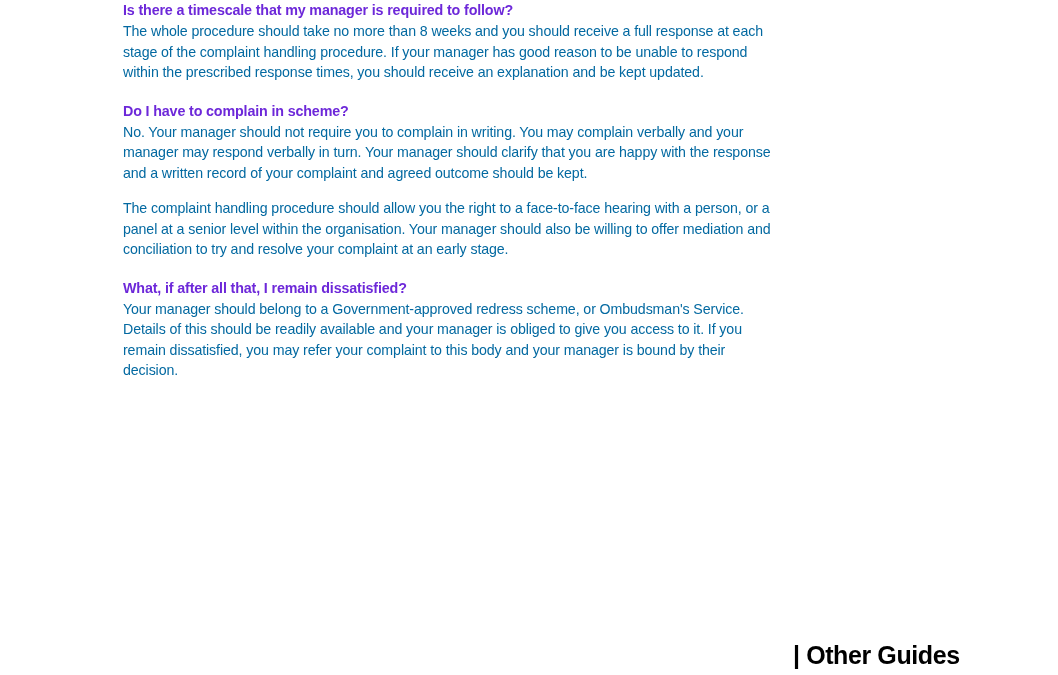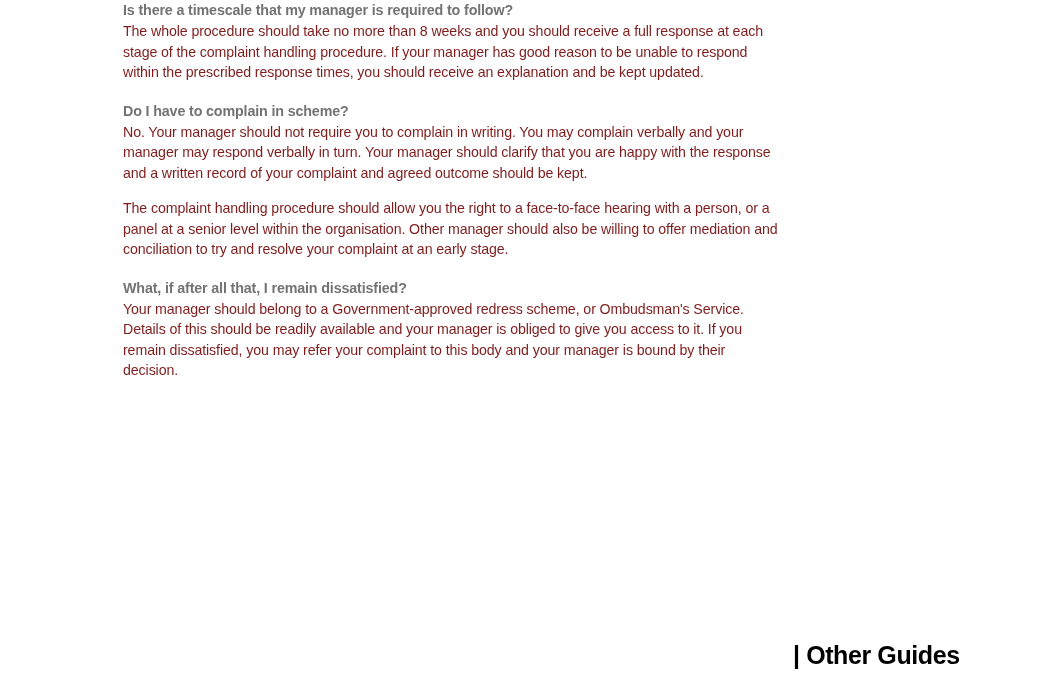--- a/index.html
+++ b/index.html
@@ -29,29 +29,29 @@
     top: 0px;
     width: 670px;
   }
   .qa-block {
   }
   .qa-question {
     font-size: 14.3px;
     font-weight: bold;
     line-height: 20px;
     letter-spacing: -0.15px;
-    color: #737373;
+    color: #6d28d9;
     margin: 0 0 1px 0;
   }
   .qa-answer {
     font-size: 14.2px;
     font-weight: normal;
     line-height: 20.5px;
     letter-spacing: -0.1px;
-    color: #7f1d1d;
+    color: #0369a1;
     margin: 0;
     width: 660px;
   }
   .qa-answer + .qa-answer {
     margin-top: 15px;
   }
   .spacer-after-first { margin-bottom: 18px; }
   .spacer-after-second { margin-bottom: 18px; }
 
   .footer-tab {
@@ -81,21 +81,21 @@
   <div class="content">
 
     <div class="qa-block spacer-after-first">
       <h3 class="qa-question">Is there a timescale that my manager is required to follow?</h3>
       <p class="qa-answer">The whole procedure should take no more than 8 weeks and you should receive a full response at each stage of the complaint handling procedure. If your manager has good reason to be unable to respond within the prescribed response times, you should receive an explanation and be kept updated.</p>
     </div>
 
     <div class="qa-block spacer-after-second">
       <h3 class="qa-question">Do I have to complain in scheme?</h3>
       <p class="qa-answer">No. Your manager should not require you to complain in writing. You may complain verbally and your manager may respond verbally in turn. Your manager should clarify that you are happy with the response and a written record of your complaint and agreed outcome should be kept.</p>
-      <p class="qa-answer">The complaint handling procedure should allow you the right to a face-to-face hearing with a person, or a panel at a senior level within the organisation. Other manager should also be willing to offer mediation and conciliation to try and resolve your complaint at an early stage.</p>
+      <p class="qa-answer">The complaint handling procedure should allow you the right to a face-to-face hearing with a person, or a panel at a senior level within the organisation. Your manager should also be willing to offer mediation and conciliation to try and resolve your complaint at an early stage.</p>
     </div>
 
     <div class="qa-block">
       <h3 class="qa-question">What, if after all that, I remain dissatisfied?</h3>
       <p class="qa-answer">Your manager should belong to a Government-approved redress scheme, or Ombudsman's Service. Details of this should be readily available and your manager is obliged to give you access to it. If you remain dissatisfied, you may refer your complaint to this body and your manager is bound by their decision.</p>
     </div>
 
   </div>
 
   <div class="footer-tab">

